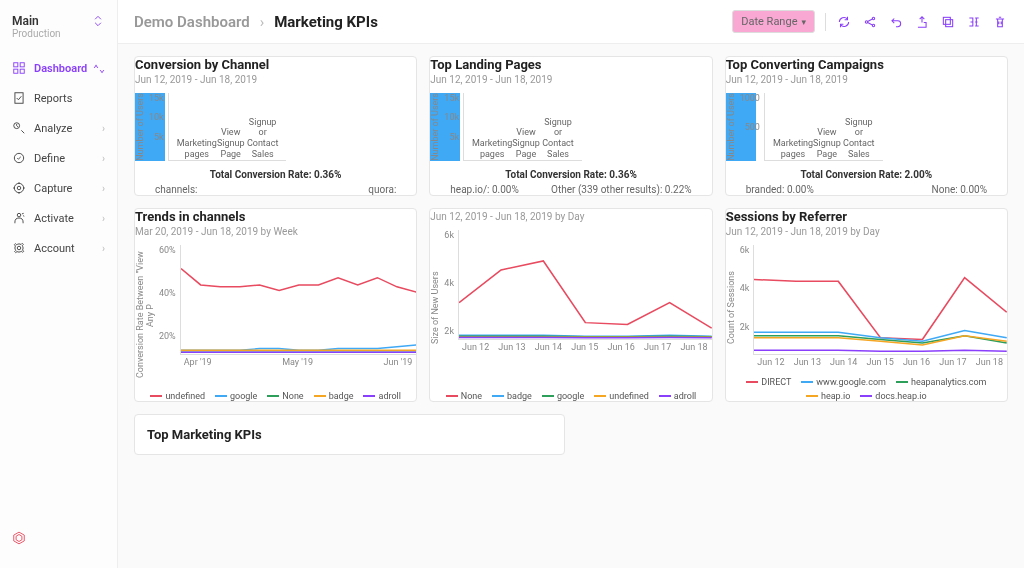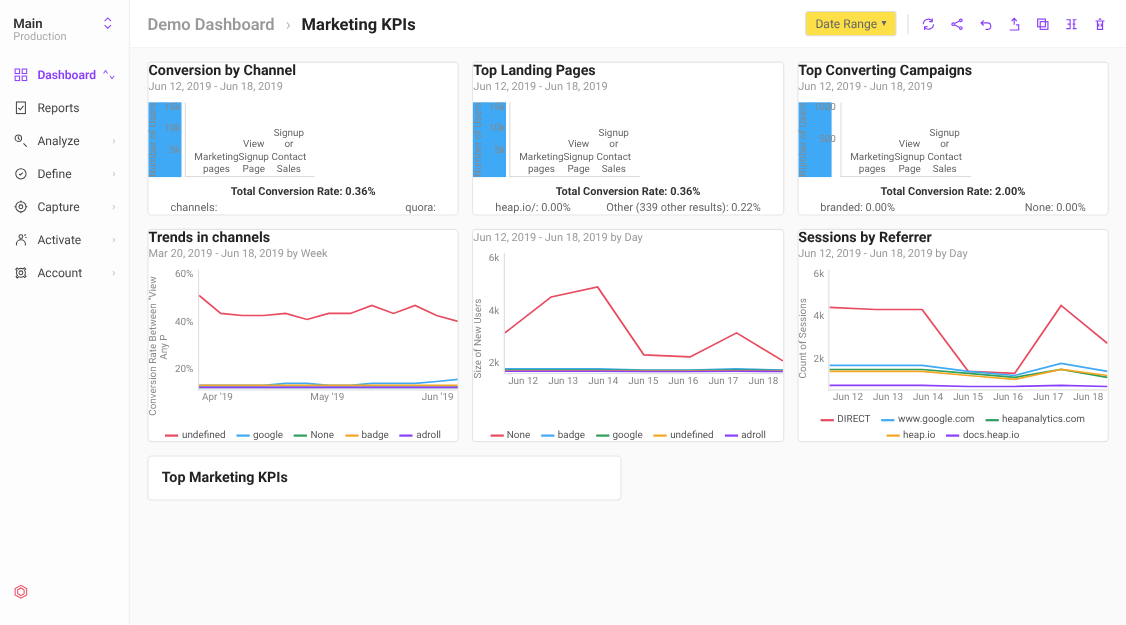--- a/index.html
+++ b/index.html
@@ -21,21 +21,21 @@
 .updown svg { width: 10px; height: 14px; stroke: #8a3ffc; }
 
 
 .main { flex: 1; display: flex; flex-direction: column; overflow: hidden; }
 .header { display: flex; align-items: center; justify-content: space-between; padding: 10px 16px; border-bottom: 1px solid #eee; }
 .breadcrumb { display: flex; align-items: center; gap: 10px; font-size: 15px; }
 .breadcrumb .b1 { color: #999; font-weight: 600; }
 .breadcrumb .sep { color: #bbb; }
 .breadcrumb .b2 { color: #222; font-weight: 700; }
 .header-actions { display: flex; align-items: center; gap: 10px; }
-.date-btn { background: #fde047; border: 1px solid #ddd; border-radius: 3px; padding: 4px 8px; font-size: 11px; color: #666; display: flex; align-items: center; gap: 4px; cursor: pointer; }
+.date-btn { background: #f9a8d4; border: 1px solid #ddd; border-radius: 3px; padding: 4px 8px; font-size: 11px; color: #666; display: flex; align-items: center; gap: 4px; cursor: pointer; }
 .divider-v { width: 1px; height: 18px; background: #ddd; }
 .header-icon { width: 16px; height: 16px; color: #8a3ffc; cursor: pointer; display: inline-flex; align-items: center; justify-content: center; }
 .header-icon svg { width: 14px; height: 14px; stroke: currentColor; fill: none; stroke-width: 1.8; }
 
 
 .content { flex: 1; overflow-y: auto; padding: 12px 16px; background: #fafafa; }
 .grid { display: grid; grid-template-columns: repeat(3, 1fr); gap: 12px; }
 .card { background: #fff; border: 1px solid #e5e5e5; border-radius: 4px; display: flex; flex-direction: column; }
 .card-title { font-size: 13px; font-weight: 700; color: #222; }
 .card-date { font-size: 10px; color: #999; margin-top: 2px; }

